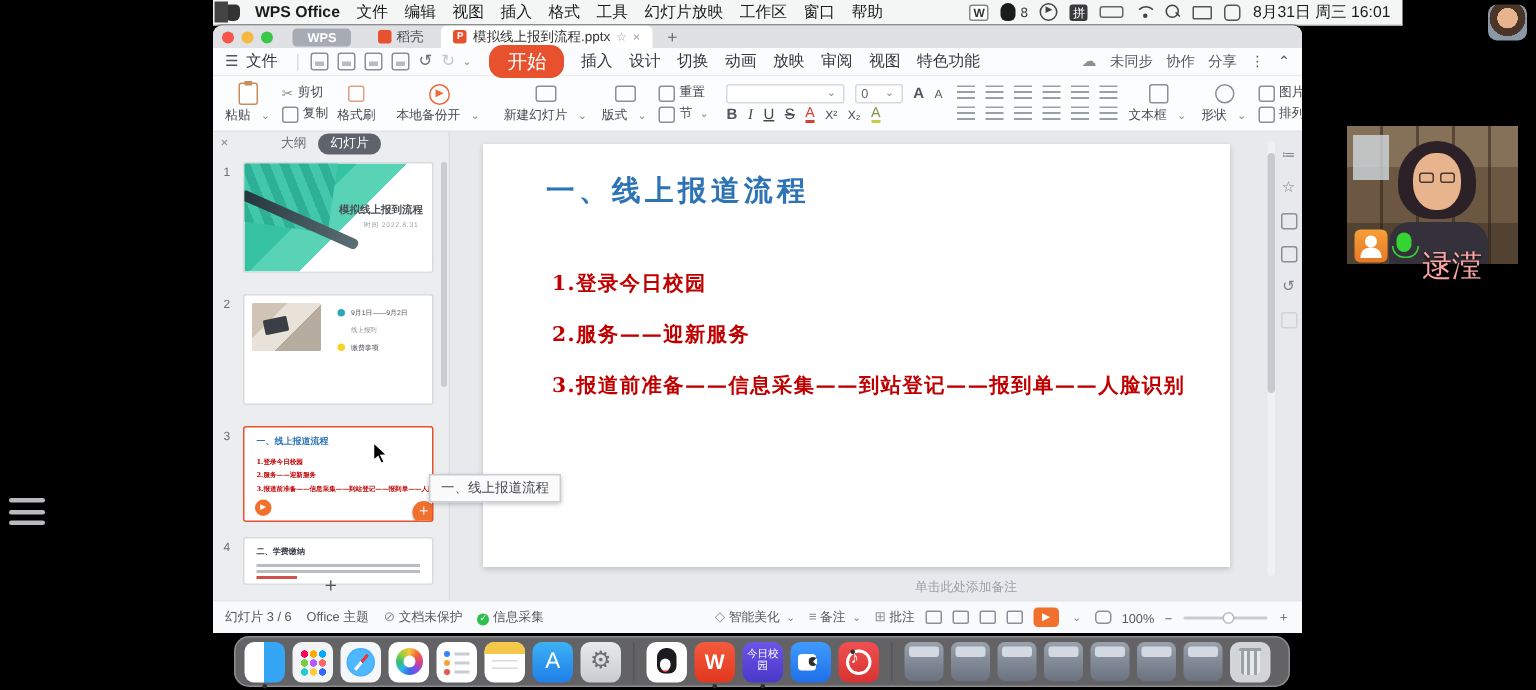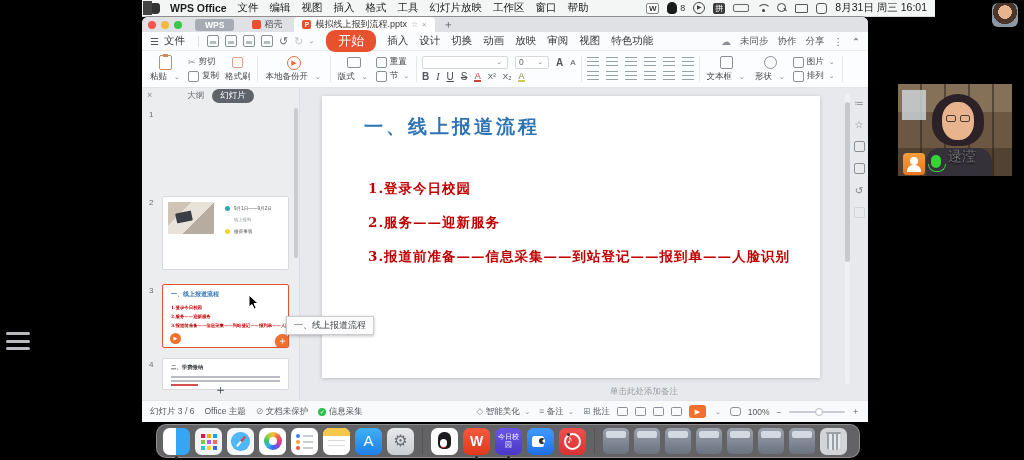--- a/index.html
+++ b/index.html
@@ -195,21 +195,21 @@
   .vt-hair { position:absolute; left:34px; top:10px; width:52px; height:52px; background:#2b2126; border-radius:50% 50% 42% 42%;}
   .vt-face { position:absolute; left:44px; top:18px; width:32px; height:38px; background:#e8b48e; border-radius:46%;}
   .vt-glass { position:absolute; left:48px; top:31px; width:10px; height:7px; border:1.2px solid #4a3a30; border-radius:2px; box-shadow:13px 0 0 -1.2px #fff0, 0 0 0 0;}
   .vt-glass2 { position:absolute; left:62px; top:31px; width:10px; height:7px; border:1.2px solid #4a3a30; border-radius:2px;}
   .vt-body { position:absolute; left:28px; bottom:-4px; width:66px; height:32px; background:#35313b; border-radius:14px 14px 0 0;}
   #vt-badge { position:absolute; left:903px; top:153px; width:22px; height:22px; background:linear-gradient(#f5a03a,#e87722); border-radius:4px;}
   #vt-badge::before { content:""; position:absolute; left:7px; top:4px; width:8px; height:8px; background:#fff; border-radius:50%;}
   #vt-badge::after { content:""; position:absolute; left:4px; top:12px; width:14px; height:7px; background:#fff; border-radius:6px 6px 0 0;}
   #vt-mic { position:absolute; left:931px; top:155px; width:10px; height:13px; background:#35d435; border-radius:5px;}
   #vt-mic::after { content:""; position:absolute; left:-3px; top:9px; width:16px; height:7px; border:1.6px solid #35d435; border-top:none; border-radius:0 0 9px 9px;}
-  #vt-name { position:absolute; left:948px; top:148px; color:#737373; font-size:14px; text-shadow:0 1px 2px #000;}
+  #vt-name { position:absolute; left:948px; top:164px; color:#fca5a5; font-size:20px; text-shadow:0 1px 2px #000;}
   #avatar { position:absolute; left:992px; top:3px; width:26px; height:24px; border-radius:6px;
             background:radial-gradient(circle at 50% 38%,#e8b48e 0 34%,#4a3528 35% 60%,#8a97a5 61%);}
   #left-toggle { position:absolute; left:6px; top:332px; width:24px; height:18px; display:flex; flex-direction:column; justify-content:space-between;}
   #left-toggle span { display:block; height:3px; background:#b9babd; border-radius:2px;}
 
   
   #tooltip { position:absolute; left:286px; top:316px; background:#fbfbfc; border:1px solid #c9ccd1; box-shadow:0 1px 3px rgba(0,0,0,.25); font-size:9px; color:#46484d; padding:2px 7px; white-space:nowrap; z-index:50;}
   #cursor { position:absolute; left:248px; top:294px; z-index:60;}
 </style>
 </head>
@@ -330,20 +330,29 @@
             <span>本地备份开</span>
             <span class="mr-caret">⌄</span>
           </span>
       </div>
       <div class="tsep"></div>
       <div class="big">
         <span class="bico">
             <span class="sico" style="width:14px"></span>
           </span>
         <span class="fx">
+            <span>新建幻灯片</span>
+            <span class="mr-caret">⌄</span>
+          </span>
+      </div>
+      <div class="big">
+        <span class="bico">
+            <span class="sico" style="width:14px"></span>
+          </span>
+        <span class="fx">
             <span>版式</span>
             <span class="mr-caret">⌄</span>
           </span>
       </div>
       <div class="col">
         <span class="mini">
             <span class="sico"></span>
             <span>重置</span>
           </span>
         <span class="mini">
@@ -435,20 +444,27 @@
     <div id="content">
 
       <div id="panel">
         <div id="panel-head">
           <span class="panel-x">×</span>
           <span>大纲</span>
           <span class="pill-dark">幻灯片</span>
         </div>
 
         <span class="thumb-num" style="left:7px;top:22px">1</span>
+        <div class="thumb" style="top:20px;height:74px">
+          <div class="t1-teal"></div>
+          <div class="t1-ruler"></div>
+          <div class="t1-pen"></div>
+          <div class="t1-title">模拟线上报到流程</div>
+          <div class="t1-date">时间 2022.8.31</div>
+        </div>
 
         <span class="thumb-num" style="left:7px;top:110px">2</span>
         <div class="thumb" style="top:108px;height:74px">
           <div class="t2-photo"></div>
           <div class="t2-line" style="left:62px;top:9px">
               <span class="dot" style="background:#2ba8b4"></span>
               <span>9月1日——9月2日</span>
             </div>
           <div class="t2-sub" style="left:71px;top:20px">线上报到</div>
           <div class="t2-line" style="left:62px;top:32px">

